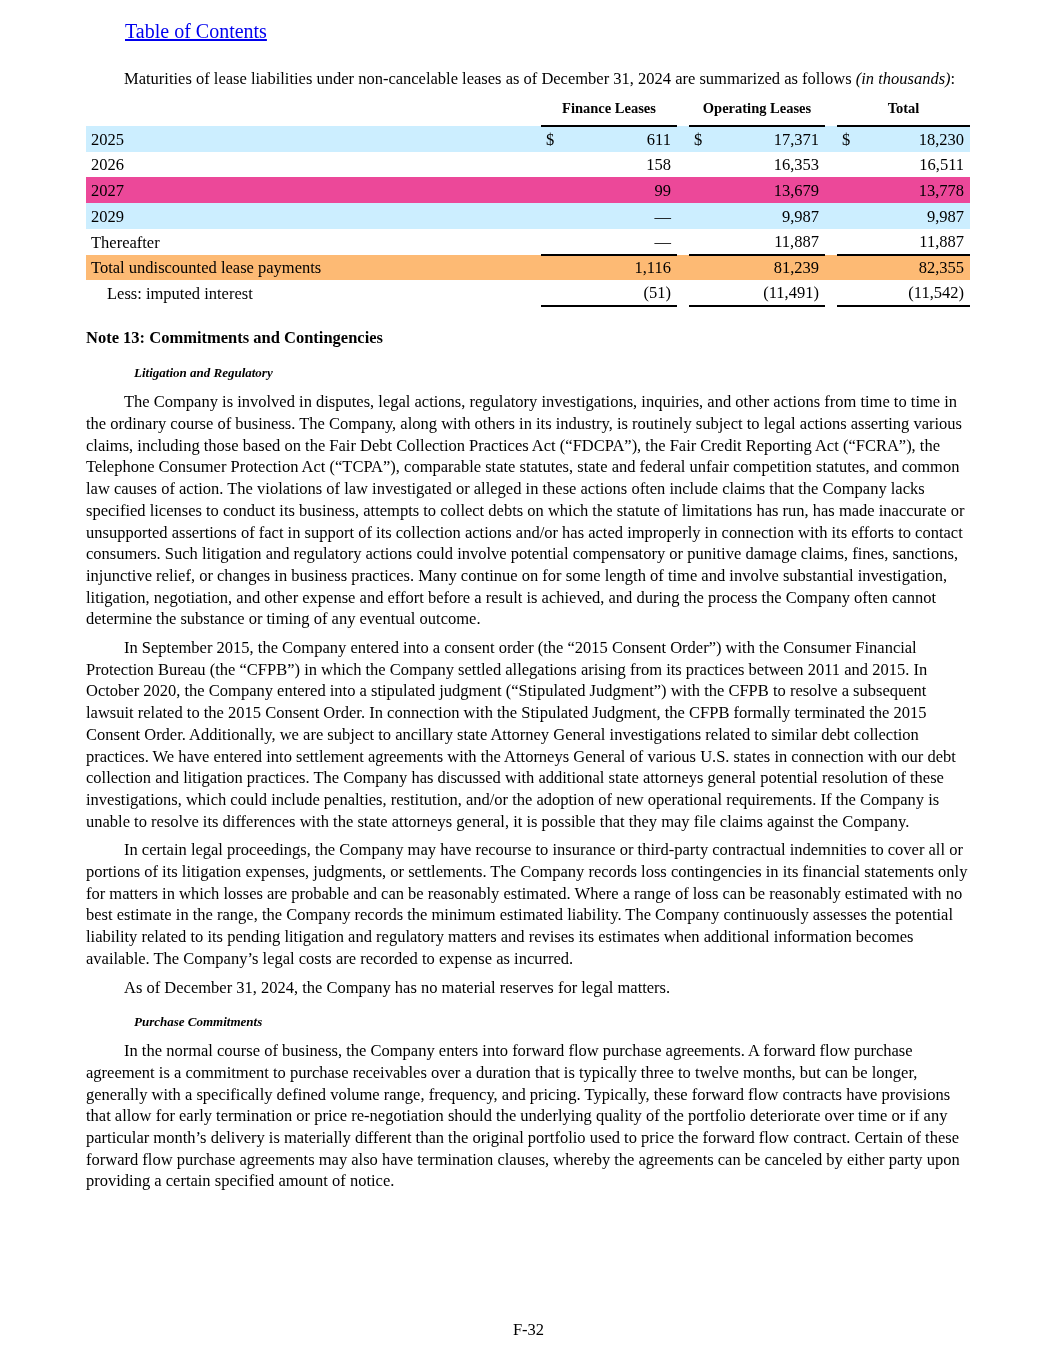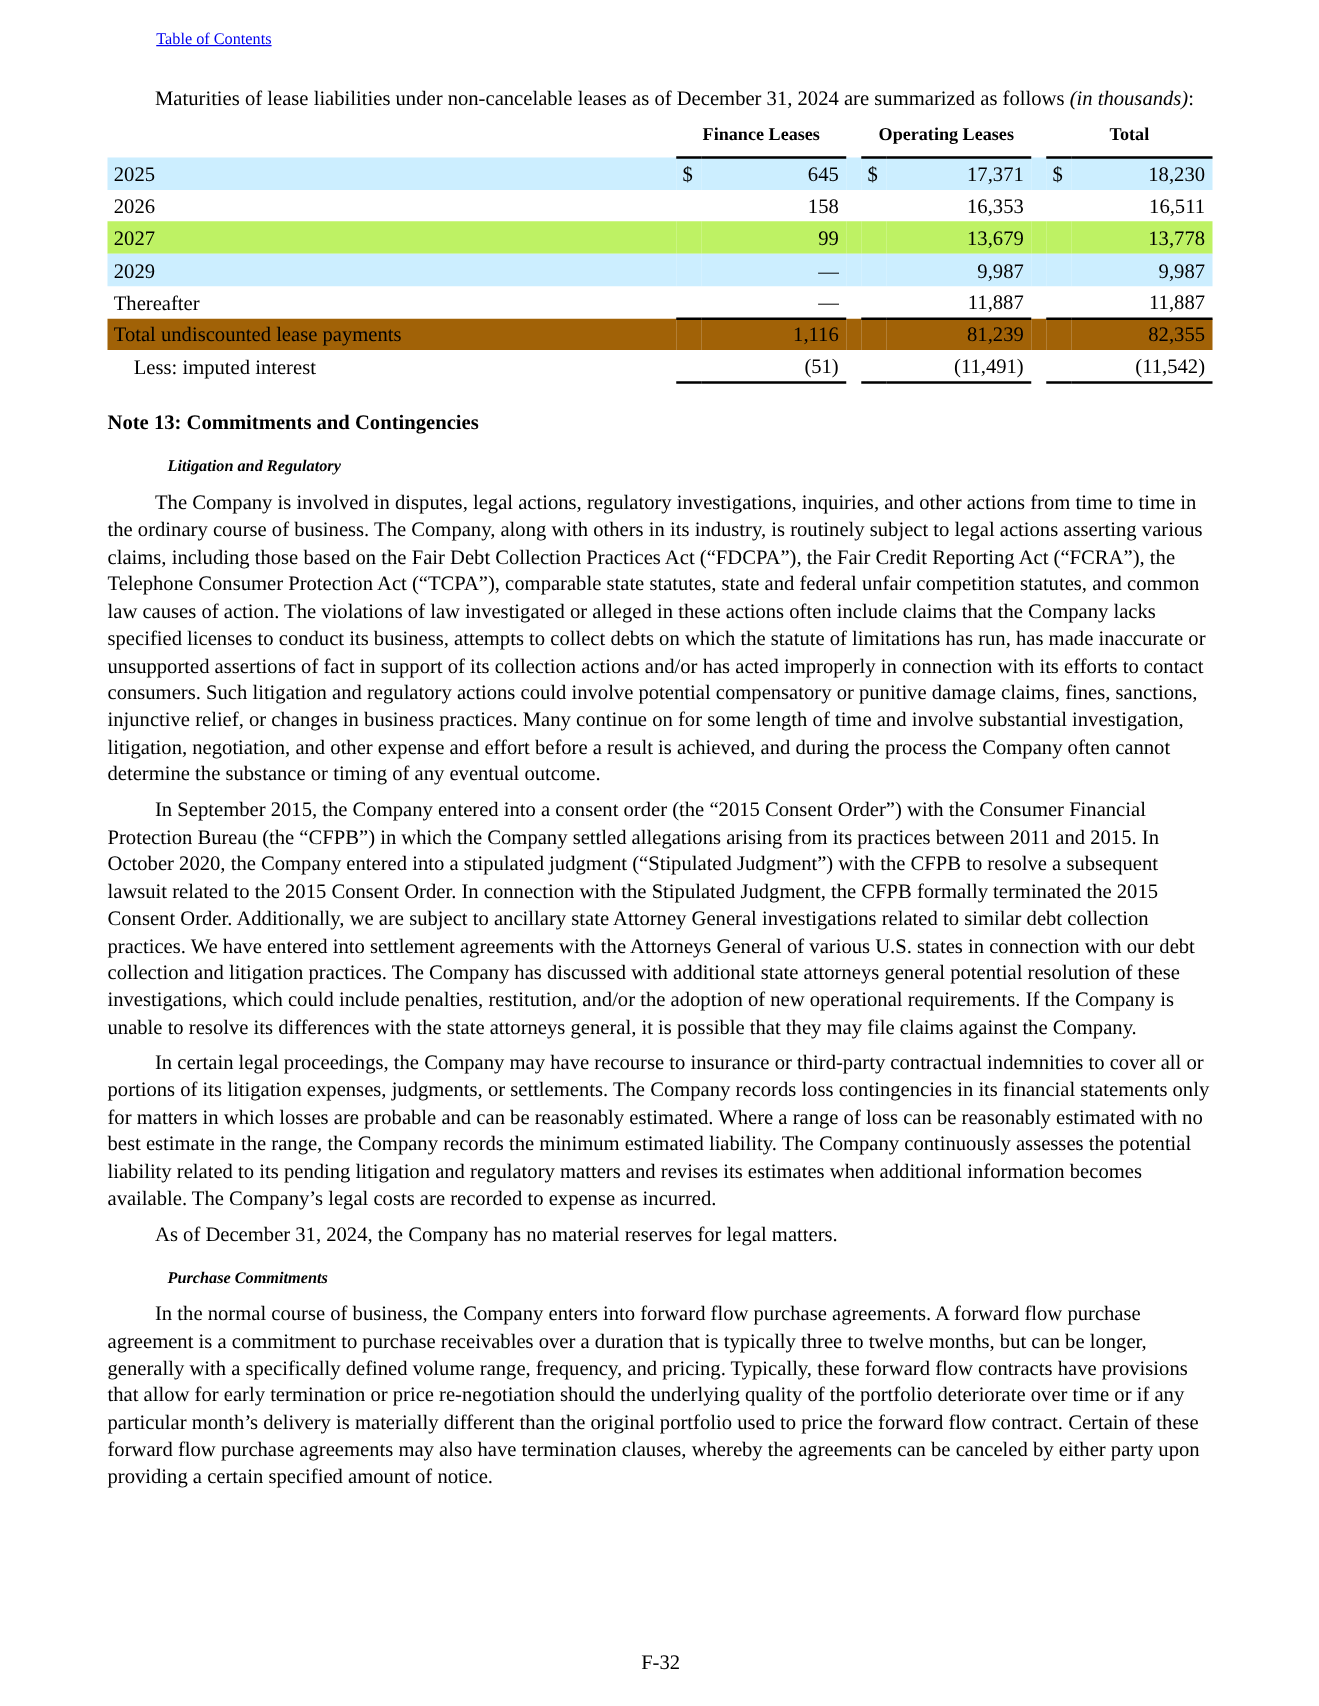--- a/index.html
+++ b/index.html
@@ -7,21 +7,21 @@
   body {
     width:1055px; height:1365px; position:relative;
     font-family:"Liberation Serif","DejaVu Serif",serif;
     color:#000000; overflow:hidden;
   }
   .page { padding:20px 85px 0 86px; }
 
   .toc-link {
     display:inline-block; margin-left:39px;
     color:#0000ee; text-decoration:underline;
-    font-size:13px; line-height:22px; cursor:pointer;
+    font-size:20px; line-height:22px; cursor:pointer;
   }
 
   .body-text { font-size:16.5px; line-height:21.7px; text-align:left; }
   .intro { margin-top:26px; text-indent:38px; }
   .intro i { font-style:italic; }
 
   table.lease-table {
     width:884px; margin-top:10px;
     border-collapse:collapse; table-layout:fixed;
     font-size:16.5px;
@@ -78,40 +78,40 @@
         <th class="c-gap"></th>
         <th class="col-head" colspan="2">Operating Leases</th>
         <th class="c-gap"></th>
         <th class="col-head" colspan="2">Total</th>
       </tr>
     </thead>
     <tbody>
         <tr style="background-color: rgb(204, 238, 255);">
           <td class="c-label">2025</td>
           <td class="c-dollar">$</td>
-          <td class="c-val">645</td>
+          <td class="c-val">611</td>
           <td class="c-gap"></td>
           <td class="c-dollar">$</td>
           <td class="c-val">17,371</td>
           <td class="c-gap"></td>
           <td class="c-dollar">$</td>
           <td class="c-val">18,230</td>
         </tr>
         <tr>
           <td class="c-label">2026</td>
           <td class="c-dollar"></td>
           <td class="c-val">158</td>
           <td class="c-gap"></td>
           <td class="c-dollar"></td>
           <td class="c-val">16,353</td>
           <td class="c-gap"></td>
           <td class="c-dollar"></td>
           <td class="c-val">16,511</td>
         </tr>
-        <tr style="background-color: #bef264;">
+        <tr style="background-color: #ec4899;">
           <td class="c-label">2027</td>
           <td class="c-dollar"></td>
           <td class="c-val">99</td>
           <td class="c-gap"></td>
           <td class="c-dollar"></td>
           <td class="c-val">13,679</td>
           <td class="c-gap"></td>
           <td class="c-dollar"></td>
           <td class="c-val">13,778</td>
         </tr>
@@ -130,21 +130,21 @@
           <td class="c-label">Thereafter</td>
           <td class="c-dollar"></td>
           <td class="c-val">—</td>
           <td class="c-gap"></td>
           <td class="c-dollar"></td>
           <td class="c-val">11,887</td>
           <td class="c-gap"></td>
           <td class="c-dollar"></td>
           <td class="c-val">11,887</td>
         </tr>
-        <tr style="background-color: #a16207;">
+        <tr style="background-color: #fdba74;">
           <td class="c-label">Total undiscounted lease payments</td>
           <td class="c-dollar"></td>
           <td class="c-val">1,116</td>
           <td class="c-gap"></td>
           <td class="c-dollar"></td>
           <td class="c-val">81,239</td>
           <td class="c-gap"></td>
           <td class="c-dollar"></td>
           <td class="c-val">82,355</td>
         </tr>

